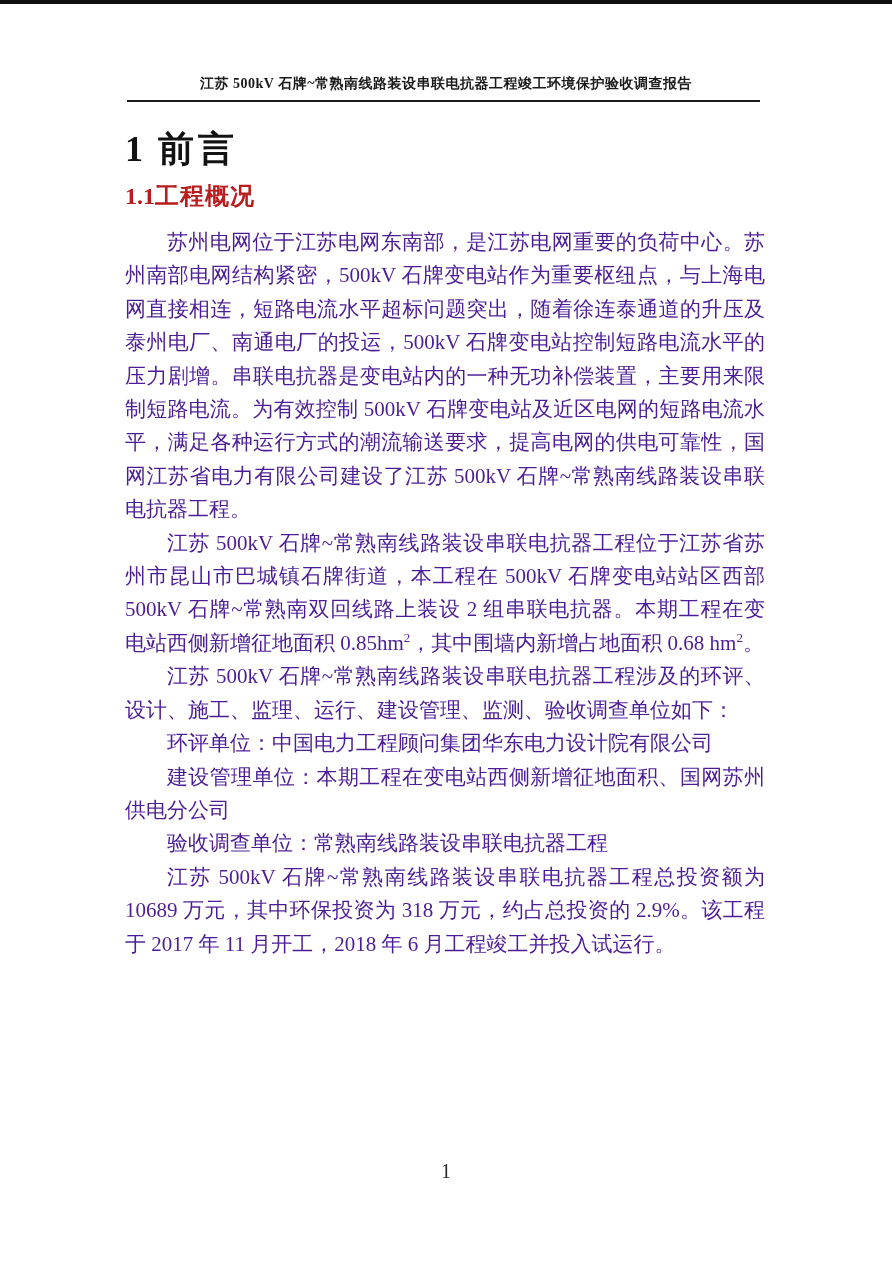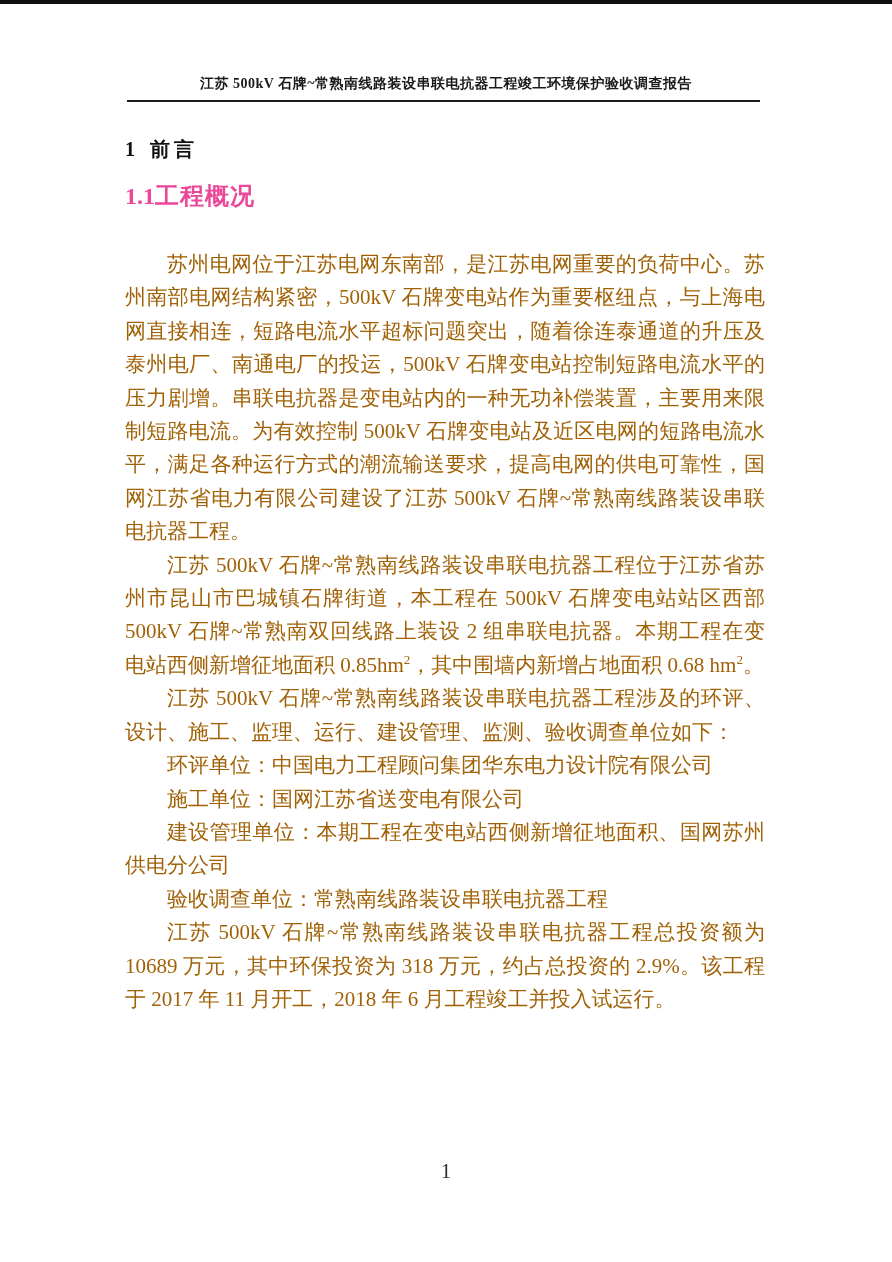--- a/index.html
+++ b/index.html
@@ -34,41 +34,41 @@
     width: 633px; height: 2px;
     background: #1c1c1c;
   }
   .content {
     position: absolute;
     top: 130px; left: 125px;
     width: 640px;
   }
   .h1 {
     margin: 0;
-    font-size: 20px;
+    font-size: 36px;
     line-height: 38px;
     font-weight: 700;
     color: #121212;
   }
   .h1 .h1-num { margin-right: 15px; }
   .h1 .h1-label { letter-spacing: 4px; }
   .h2 {
     margin: 13px 0 0 0;
     font-size: 24px;
     line-height: 30px;
     font-weight: 700;
-    color: #ec4899;
+    color: #b91c1c;
   }
   .h2 .h2-label { letter-spacing: 1px; }
   .bodytext {
-    margin-top: 37px;
+    margin-top: 15px;
     font-size: 21px;
     line-height: 33.4px;
     text-align: justify;
-    color: #a16207;
+    color: #4c1d95;
   }
   .bodytext p {
     margin: 0;
     text-indent: 2em;
   }
   .bodytext sup {
     font-size: 0.62em;
     line-height: 0;
     vertical-align: super;
   }
@@ -101,21 +101,20 @@
 
     <div class="bodytext">
 
       <p>苏州电网位于江苏电网东南部，是江苏电网重要的负荷中心。苏州南部电网结构紧密，500kV 石牌变电站作为重要枢纽点，与上海电网直接相连，短路电流水平超标问题突出，随着徐连泰通道的升压及泰州电厂、南通电厂的投运，500kV 石牌变电站控制短路电流水平的压力剧增。串联电抗器是变电站内的一种无功补偿装置，主要用来限制短路电流。为有效控制 500kV 石牌变电站及近区电网的短路电流水平，满足各种运行方式的潮流输送要求，提高电网的供电可靠性，国网江苏省电力有限公司建设了江苏 500kV 石牌~常熟南线路装设串联电抗器工程。</p>
 
       <p><span>江苏 500kV 石牌~常熟南线路装设串联电抗器工程位于江苏省苏州市昆山市巴城镇石牌街道，本工程在 500kV 石牌变电站站区西部 500kV 石牌~常熟南双回线路上装设 2 组串联电抗器。本期工程在变电站西侧新增征地面积 0.85hm</span><sup>2</sup><span>，其中围墙内新增占地面积 0.68 hm</span><sup>2</sup><span>。</span></p>
 
       <p>江苏 500kV 石牌~常熟南线路装设串联电抗器工程涉及的环评、设计、施工、监理、运行、建设管理、监测、验收调查单位如下：</p>
 
       <p class="unit">环评单位：中国电力工程顾问集团华东电力设计院有限公司</p>
-      <p class="unit">施工单位：国网江苏省送变电有限公司</p>
       <p class="unit">建设管理单位：本期工程在变电站西侧新增征地面积、国网苏州供电分公司</p>
       <p class="unit">验收调查单位：常熟南线路装设串联电抗器工程</p>
 
       <p>江苏 500kV 石牌~常熟南线路装设串联电抗器工程总投资额为 10689 万元，其中环保投资为 318 万元，约占总投资的 2.9%。该工程于 2017 年 11 月开工，2018 年 6 月工程竣工并投入试运行。</p>
 
     </div>
   </div>
 
   <div class="page-number">1</div>
 

